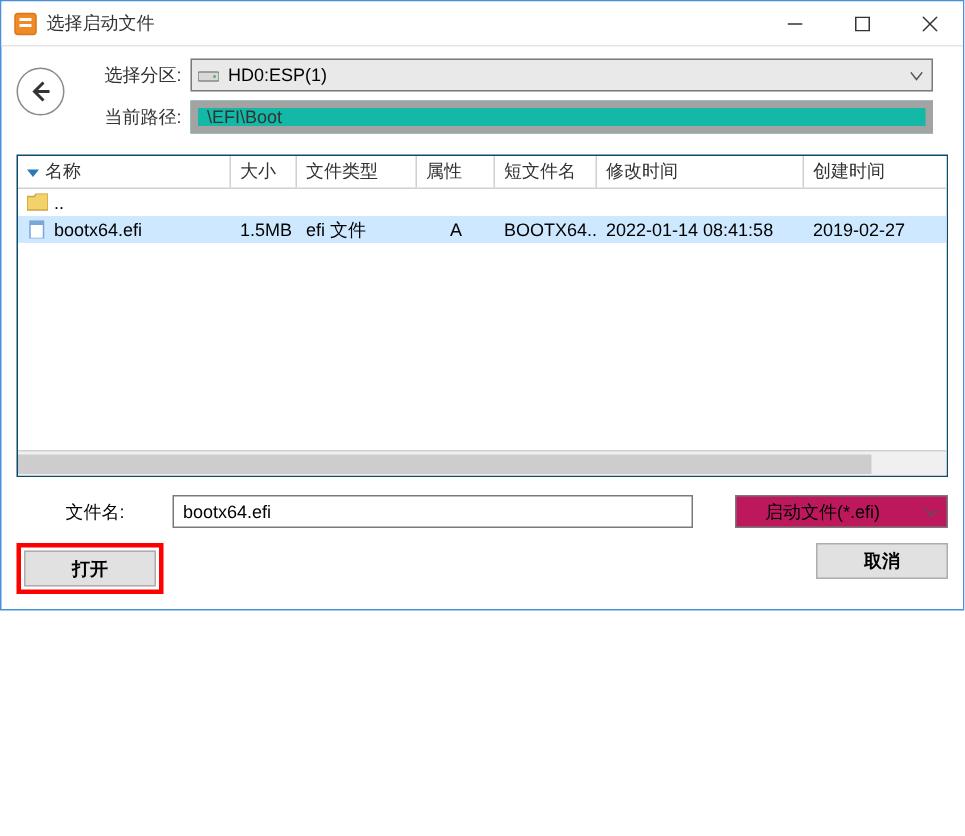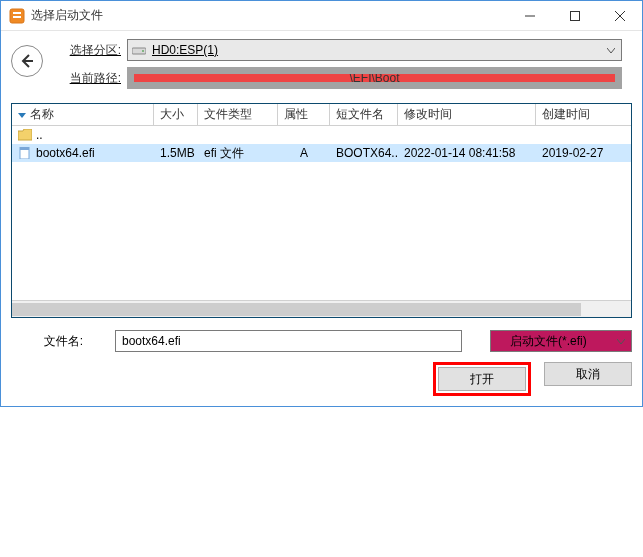--- a/index.html
+++ b/index.html
@@ -2,30 +2,30 @@
 <html><head>
 <meta charset="utf-8">
 <style>
 * { box-sizing: border-box; margin: 0; padding: 0; font-family: "Microsoft YaHei", "Segoe UI", sans-serif; font-size: 12px; }
 html, body { width: 643px; height: 557px; background: #fff; }
 .window { width: 643px; height: 407px; border: 1px solid #4a90d9; display: flex; flex-direction: column; background: #fff; }
 .titlebar { height: 30px; display: flex; align-items: center; background: #fff; border-bottom: 1px solid #e5e5e5; }
 .titlebar .app-icon { width: 16px; height: 16px; margin: 0 6px 0 8px; }
 .titlebar .title { flex: 1; color: #333; }
 .titlebar .winbtn { width: 45px; height: 29px; display: flex; align-items: center; justify-content: center; color: #333; }
-.header-area { padding: 8px 20px 4px 10px; display: flex; text-decoration: underline; }
+.header-area { padding: 8px 20px 4px 10px; display: flex; }
 .back-wrap { width: 50px; display: flex; align-items: flex-start; padding-top: 6px; }
 .back-btn { width: 32px; height: 32px; border: 1px solid #8a8a8a; border-radius: 50%; display: flex; align-items: center; justify-content: center; background: #fff; }
 .fields { flex: 1; }
 .field-row { display: flex; align-items: center; margin-bottom: 6px; }
 .field-row label { width: 60px; text-align: right; margin-right: 6px; color: #333; }
 .combo { flex: 1; height: 22px; border: 1px solid #7a7a7a; background: #e9e9e9; display: flex; align-items: center; padding: 0 4px; position: relative; }
 .combo .disk-icon { width: 14px; height: 10px; margin-right: 6px; }
 .combo .arrow { position: absolute; right: 6px; top: 50%; transform: translateY(-50%); }
-.path-input { flex: 1; height: 22px; border: 7px solid #a3a3a3; padding: 0 6px; background: #ef4444; color: #333; text-align: center; }
+.path-input { flex: 1; height: 22px; border: 5px solid #a3a3a3; padding: 0 6px; background: #14b8a6; color: #333; }
 .list-frame { margin: 4px 10px 6px 10px; border: 1px solid #0c4a6e; flex: 1; display: flex; flex-direction: column; min-height: 0; }
 .list-header { display: flex; background: #fff; border-bottom: 1px solid #d0d0d0; height: 22px; align-items: stretch; }
 .list-header .col { border-right: 1px solid #d0d0d0; padding: 3px 6px; color: #333; display: flex; align-items: center; white-space: nowrap; overflow: hidden; }
 .list-header .col.name { flex: 0 0 142px; }
 .list-header .col.size { flex: 0 0 44px; }
 .list-header .col.type { flex: 0 0 80px; }
 .list-header .col.attr { flex: 0 0 52px; }
 .list-header .col.short { flex: 0 0 68px; }
 .list-header .col.mod { flex: 0 0 138px; }
 .list-header .col.create { flex: 1; border-right: none; }
@@ -44,21 +44,21 @@
 .folder-icon, .file-icon { width: 14px; height: 12px; margin-right: 4px; flex-shrink: 0; }
 .hscroll { height: 17px; background: #f0f0f0; border-top: 1px solid #d0d0d0; display: flex; align-items: center; }
 .hscroll .track { flex: 1; height: 17px; position: relative; }
 .hscroll .thumb { position: absolute; left: 0; top: 2px; height: 13px; width: 92%; background: #cdcdcd; }
 .bottom-area { padding: 6px 10px 10px 10px; }
 .file-row { display: flex; align-items: center; margin-bottom: 10px; gap: 22px; }
 .file-row label { width: 72px; text-align: right; margin-right: 10px; padding-left: 20px; }
 .file-input { flex: 1; height: 22px; border: 1px solid #7a7a7a; padding: 0 6px; margin-right: 6px; }
 .filter-combo { width: 142px; height: 22px; border: 1px solid #7a7a7a; background: #be185d; display: flex; align-items: center; padding: 0 19px; position: relative; }
 .filter-combo .arrow { position: absolute; right: 6px; }
-.btn-row { display: flex; justify-content: flex-end; gap: 13px; }
+.btn-row { display: flex; justify-content: space-between; gap: 13px; font-weight: bold; }
 .btn { width: 88px; height: 24px; border: 1px solid #adadad; background: #e1e1e1; display: flex; align-items: center; justify-content: center; }
 .btn-highlight { border: 3px solid #ff0000; padding: 2px; }
 </style>
 </head>
 <body>
 
 <div class="window">
   <div class="titlebar">
     <span class="app-icon">
       <svg viewBox="0 0 16 16" width="16" height="16">

